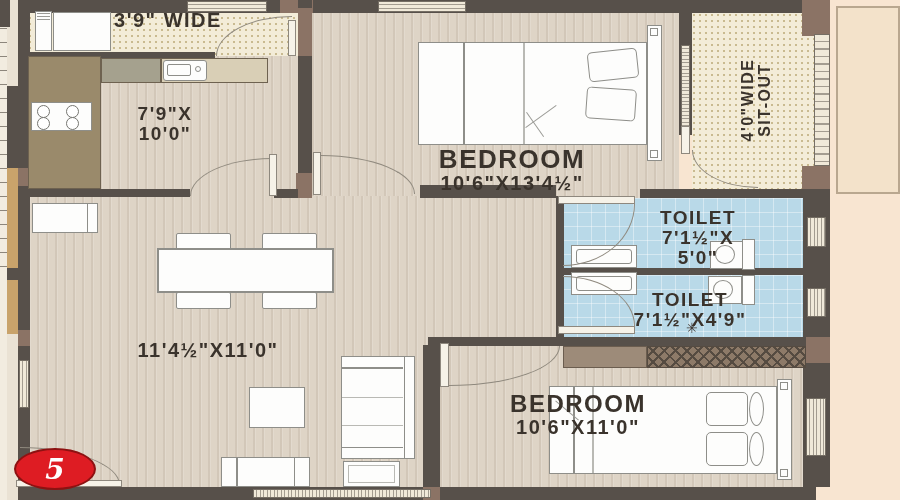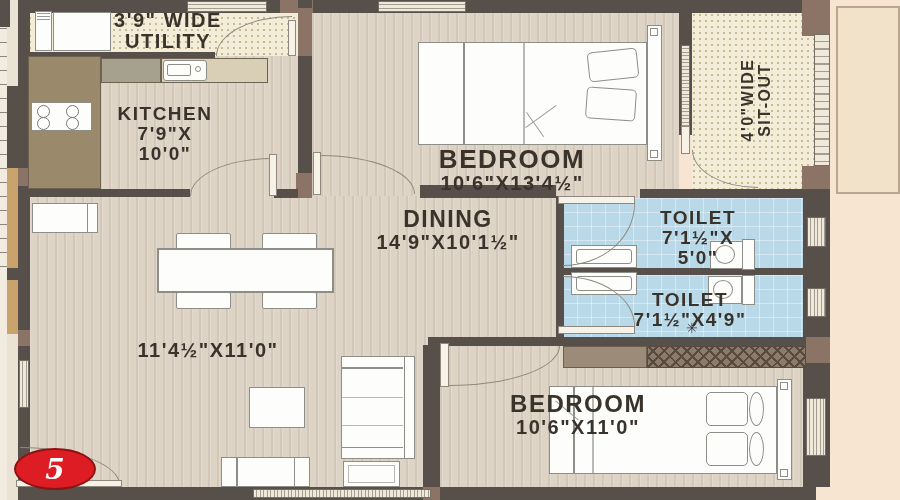--- a/index.html
+++ b/index.html
@@ -201,38 +201,32 @@
   <div class="abs leaf" style="left:558px;top:196px;width:77px;height:8px;z-index:5"></div>
   <div class="abs arc" style="left:563px;top:276px;width:72px;height:50px;border-top:1.5px solid #8f897e;border-right:1.5px solid #8f897e;border-top-right-radius:100% 100%;z-index:5"></div>
   <div class="abs leaf" style="left:558px;top:326px;width:77px;height:8px;z-index:5"></div>
   <div class="abs arc" style="left:449px;top:346px;width:111px;height:40px;border-right:1.5px solid #8f897e;border-bottom:1.5px solid #8f897e;border-bottom-right-radius:100% 100%;z-index:5"></div>
   <div class="abs leaf" style="left:440px;top:343px;width:9px;height:44px;z-index:5"></div>
   <div class="abs arc" style="left:20px;top:447px;width:100px;height:38px;border-top:1.5px solid #8f897e;border-right:1.5px solid #8f897e;border-top-right-radius:100% 100%;z-index:5"></div>
   <div class="abs leaf" style="left:16px;top:480px;width:106px;height:7px;z-index:5"></div>
 
   <div class="lbl" style="left:168px;top:10px;font-size:20px">
     <div>3'9" WIDE</div>
-    <div>UTILITY</div>
   </div>
   <div class="lbl" style="left:165px;top:104px;font-size:19px">
-    <div>KITCHEN</div>
     <div>7'9"X</div>
     <div>10'0"</div>
   </div>
   <div class="lbl" style="left:512px;top:146px;font-size:26px">
     <div>BEDROOM</div>
     <div style="font-size:20px">10'6"X13'4½"</div>
   </div>
   <div class="lbl" style="left:757px;top:100px;font-size:16px;transform:translate(-50%,-50%) rotate(-90deg)">
     <div>4'0"WIDE</div>
     <div>SIT-OUT</div>
-  </div>
-  <div class="lbl" style="left:448px;top:208px;font-size:23px">
-    <div>DINING</div>
-    <div style="font-size:20px">14'9"X10'1½"</div>
   </div>
   <div class="lbl" style="left:698px;top:208px;font-size:19px">
     <div>TOILET</div>
     <div>7'1½"X</div>
     <div>5'0"</div>
   </div>
   <div class="lbl" style="left:690px;top:290px;font-size:19px">
     <div>TOILET</div>
     <div>7'1½"X4'9"</div>
   </div>

